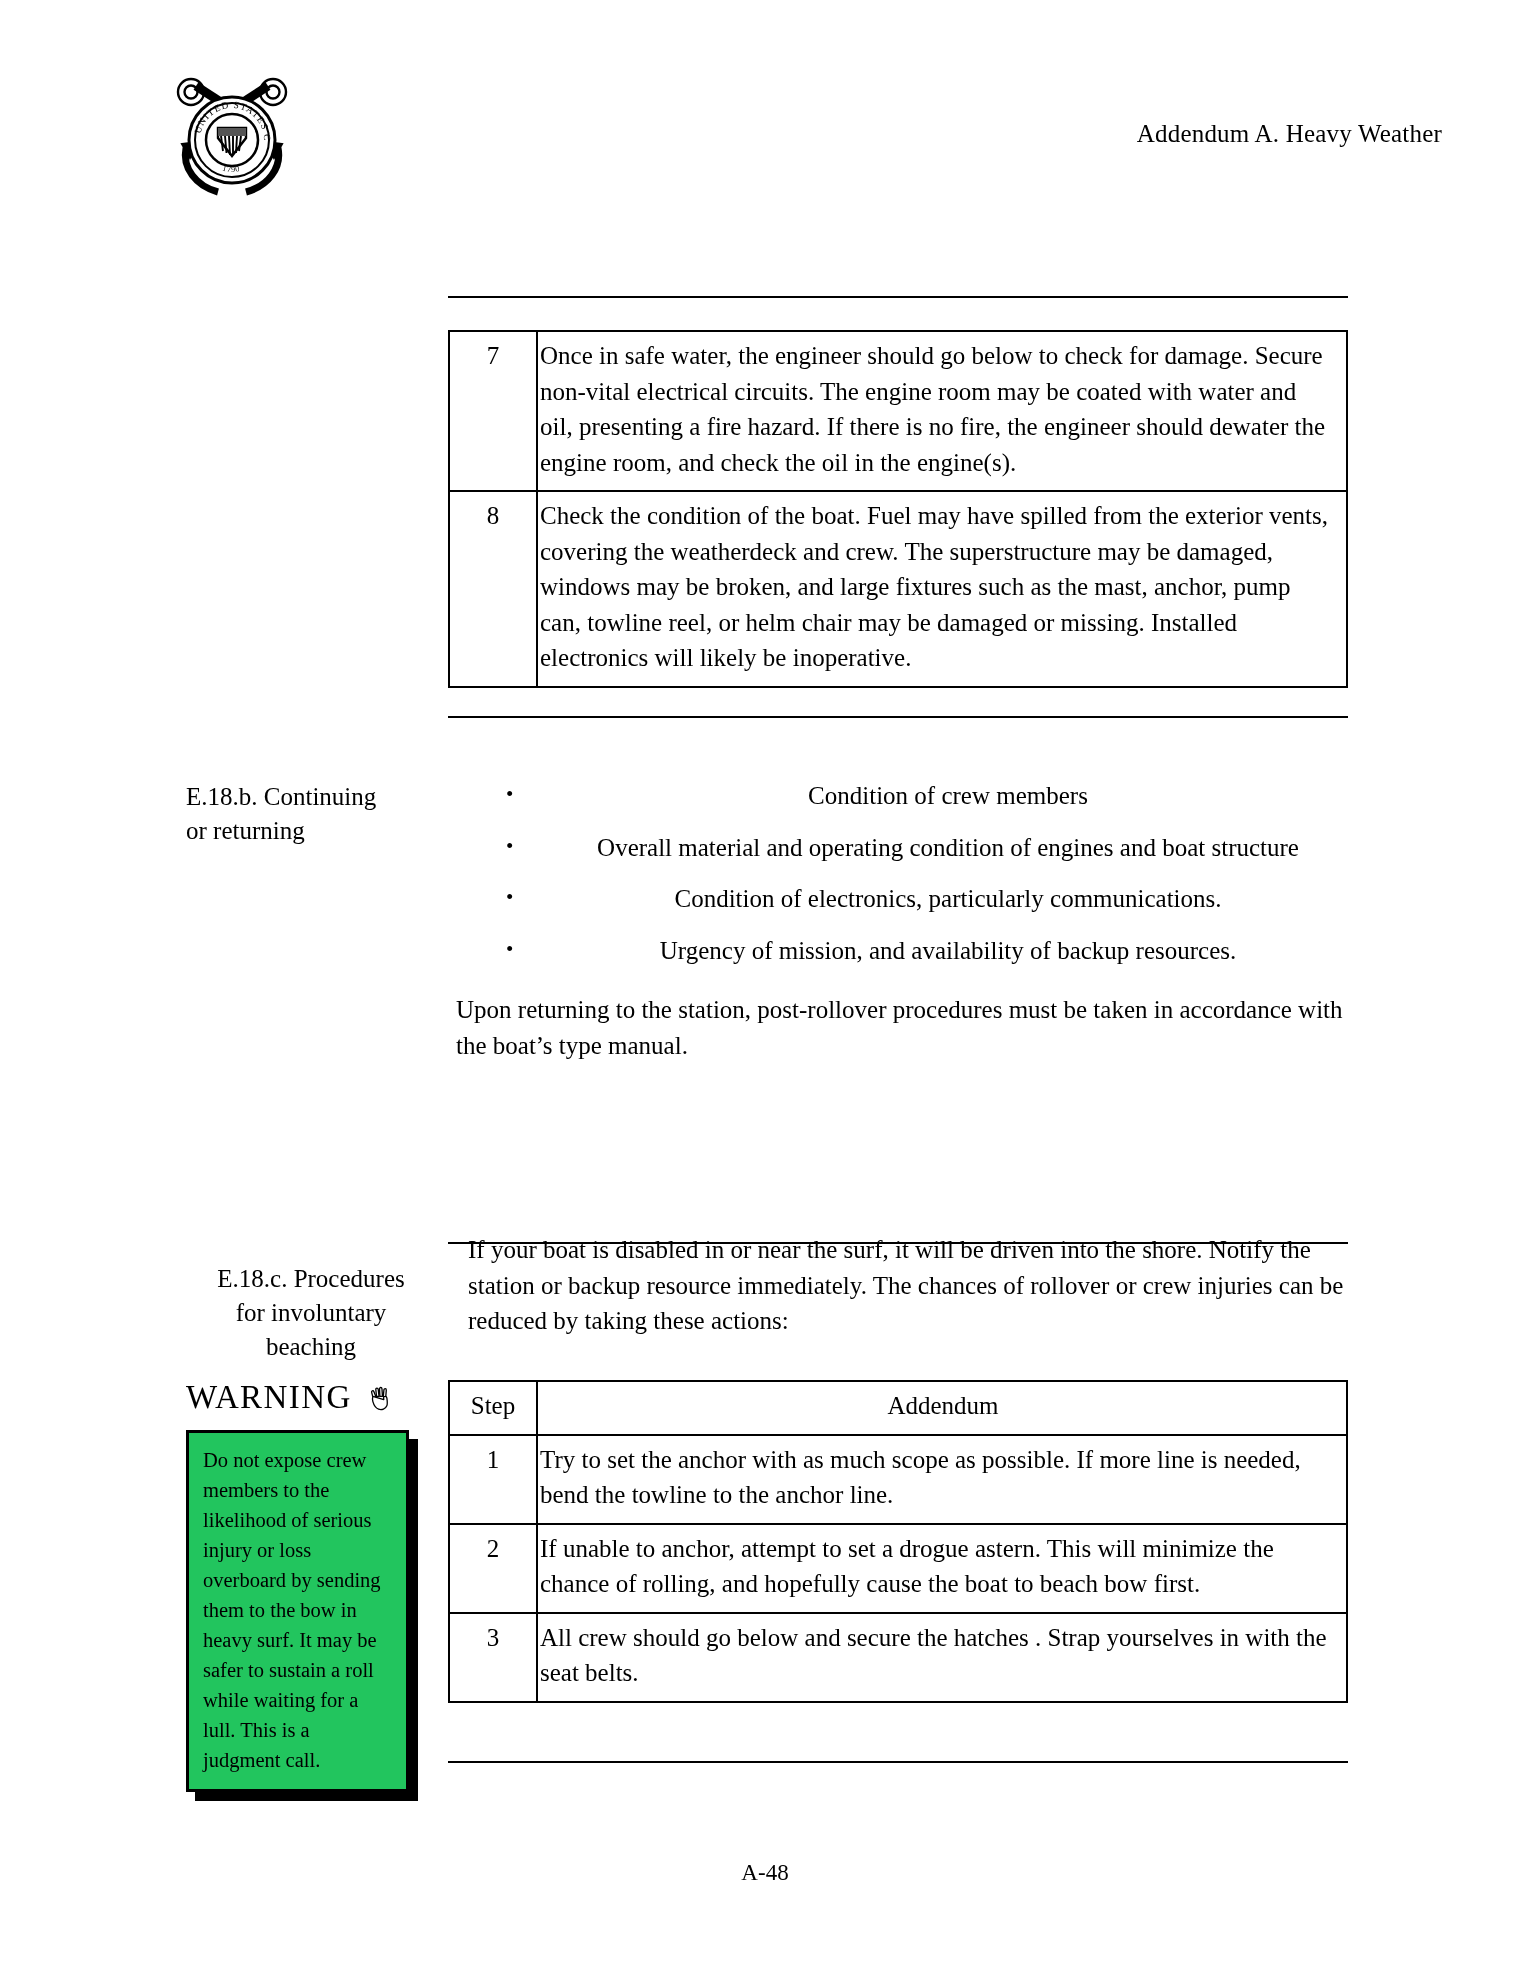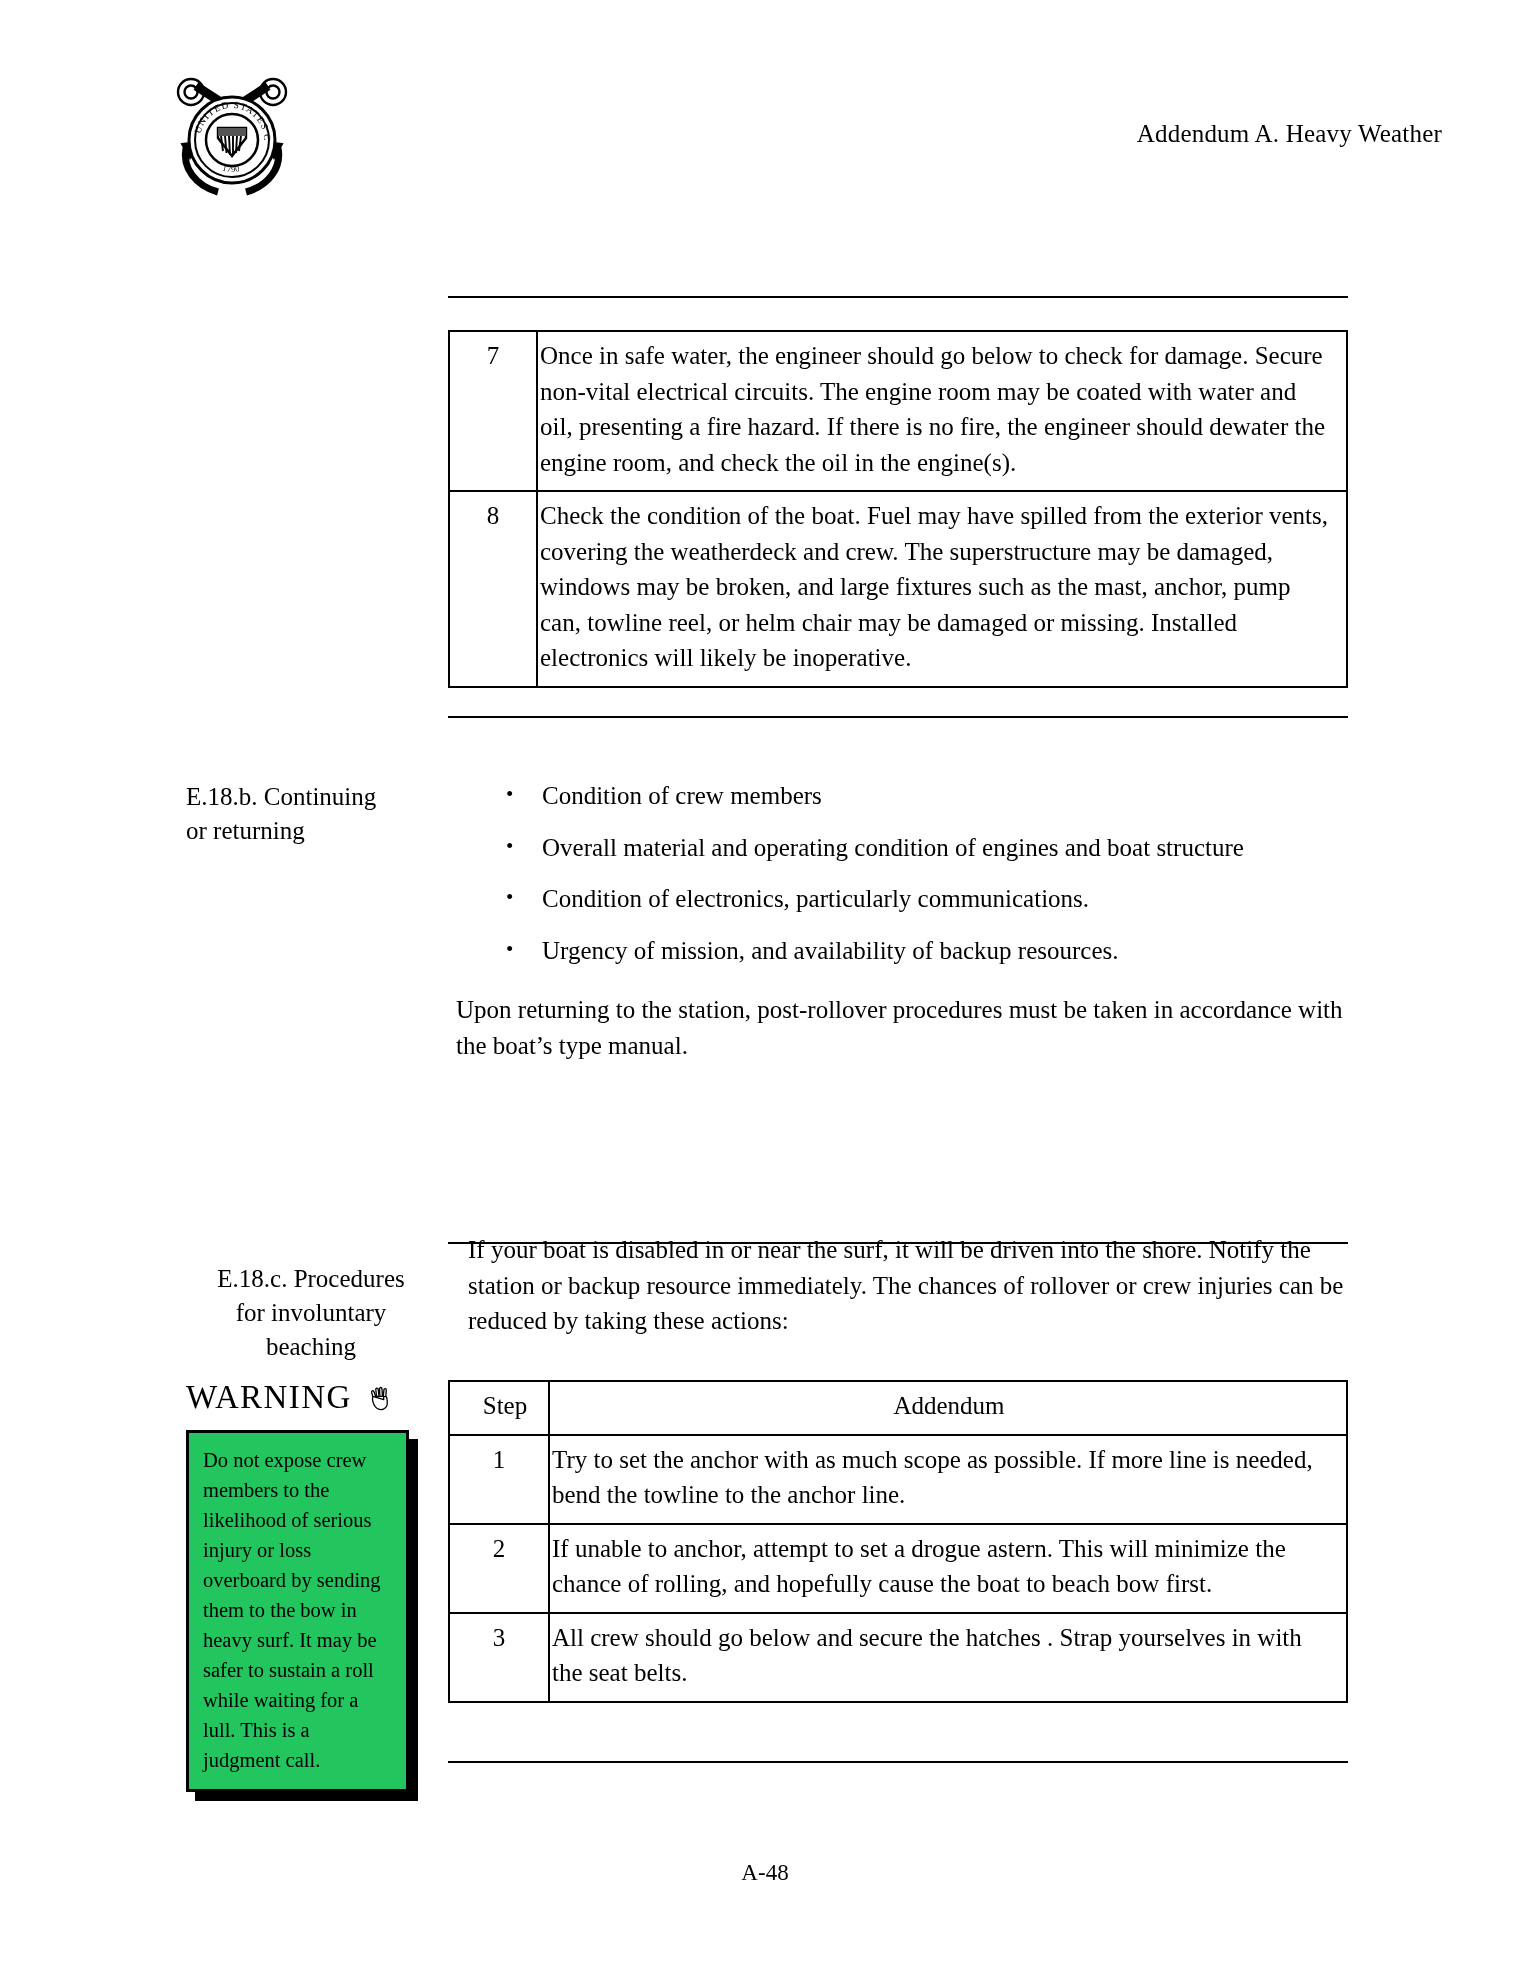--- a/index.html
+++ b/index.html
@@ -73,20 +73,21 @@
     margin: 0 0 24px 0;
     padding: 0;
     list-style: none;
   }
   ul.bullets li {
     position: relative;
     padding-left: 86px;
     margin-bottom: 16px;
     font-size: 25px;
     line-height: 35.5px;
+    text-align: center;
   }
   ul.bullets li::before {
     content: "\2022";
     position: absolute;
     left: 50px;
     top: -1px;
     font-size: 21px;
   }
 
   
@@ -105,21 +106,21 @@
   }
   table.proc td.num {
     width: 86px;
     text-align: center;
     padding-left: 0;
     padding-right: 0;
   }
   table.proc th.num-h {
     width: 86px;
     text-align: center;
-    padding-left: 12px;
+    padding-left: 0;
     padding-right: 0;
   }
   table.proc th.proc-h {
     text-align: center;
   }
   table.proc td.txt {
     text-align: left;
     padding-left: 2px;
     padding-right: 12px;
   }

